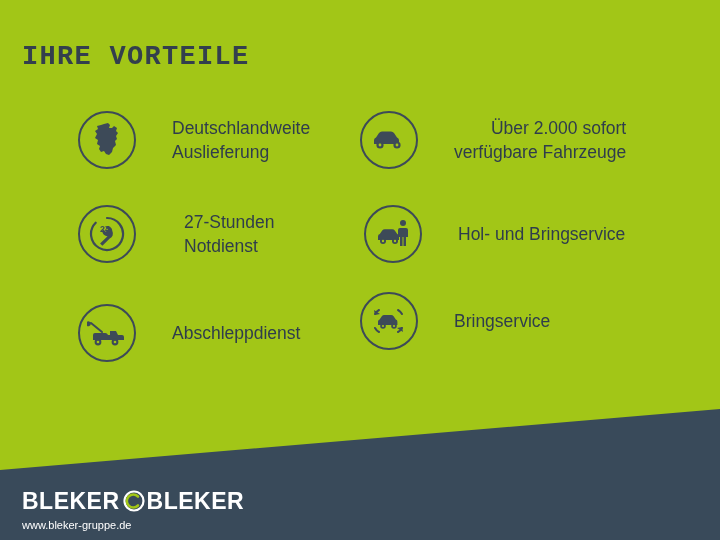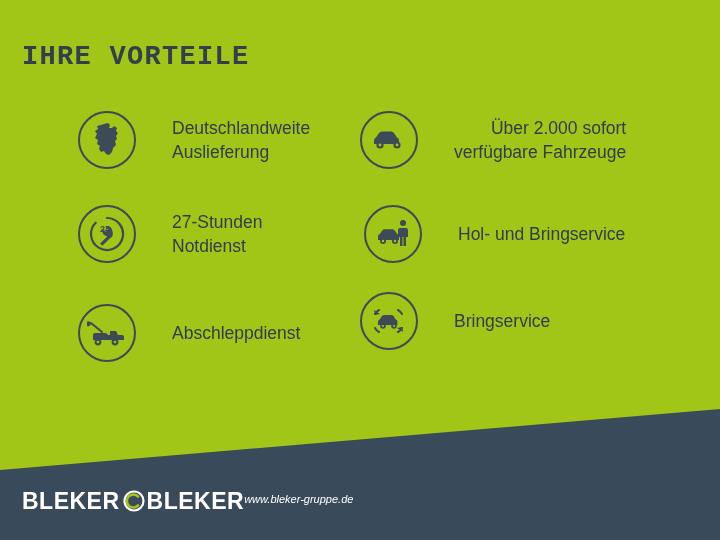--- a/index.html
+++ b/index.html
@@ -60,32 +60,33 @@
   .benefit-label {
     margin-left: 36px;
     font-size: 17.5px;
     line-height: 24px;
     color: #2f3d4c;
     white-space: pre-line;
     font-family: "Liberation Sans", sans-serif;
   }
   
   #b0 { left: 78px;  top: 111px; }
-  #b1 { left: 78px;  top: 205px; }
+  #b1 { left: 78px;  top: 205px; gap: 12px; }
   #b2 { left: 78px;  top: 304px; }
   #b3 { left: 360px; top: 111px; text-align: right; }
   #b4 { left: 364px; top: 205px; }
   #b5 { left: 360px; top: 292px; }
 
   
   #logo-block {
     position: absolute;
     left: 22px;
     top: 488px;
     display: flex;
+    flex-direction: column;
   }
   #logo-row {
     display: flex;
     align-items: center;
     height: 26px;
   }
   .logo-text {
     font-size: 23px;
     font-weight: bold;
     letter-spacing: 0.5px;
@@ -96,21 +97,20 @@
   #logo-mark {
     margin: 0 1px 0 2px;
     display: flex;
     align-items: center;
   }
   #logo-url {
     margin-top: 5px;
     font-size: 11px;
     color: #ffffff;
     font-family: "Liberation Sans", sans-serif;
-    font-style: italic;
   }
 </style>
 </head>
 <body>
 
 <div id="slide">
 
   <div id="green-panel"></div>
 
   <div id="title">IHRE VORTEILE</div>

